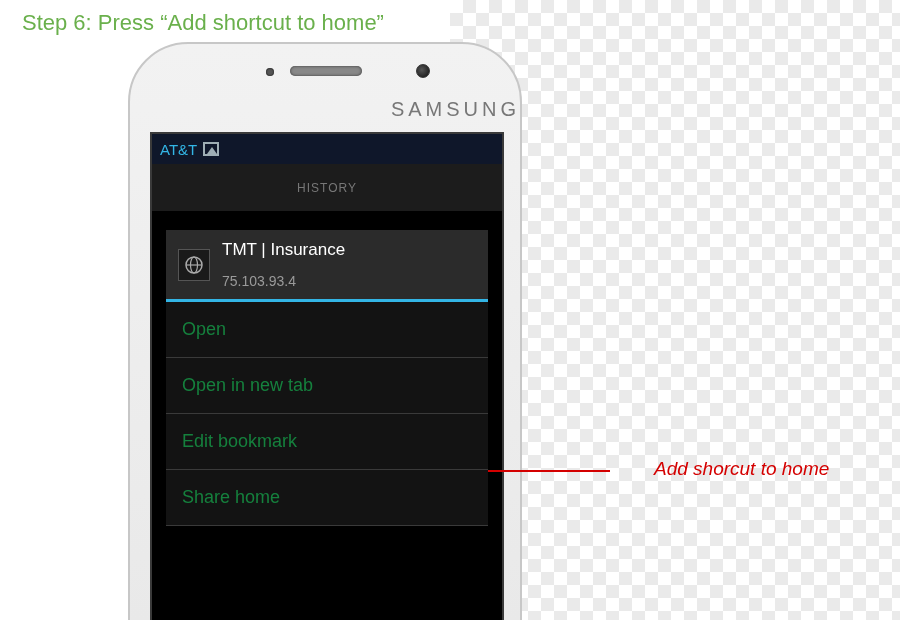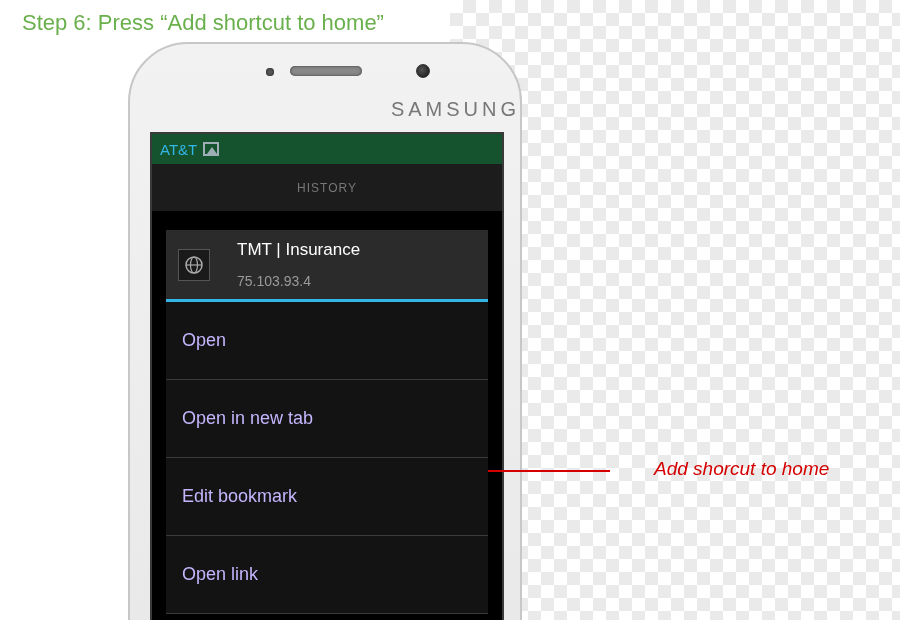--- a/index.html
+++ b/index.html
@@ -81,21 +81,21 @@
   }
 
   
   .statusbar {
     height: 30px;
     display: flex;
     align-items: center;
     padding: 0 8px;
     font-size: 15px;
     color: #33b5e5;
-    background: #14532d;
+    background: #0f172a;
   }
   .statusbar .left { display: flex; align-items: center; gap: 6px; }
   .statusbar .spacer { flex: 1; }
   .statusbar .right { display: flex; align-items: center; gap: 7px; }
   .pic-icon {
     width: 16px; height: 14px; border: 2px solid #9faeb4; position: relative;
   }
   .pic-icon::before {
     content: ""; position: absolute; left: 2px; bottom: 0;
     border-left: 5px solid transparent; border-right: 5px solid transparent;
@@ -126,37 +126,37 @@
     position: absolute; left: 0; right: 0; bottom: 0;
     height: 4px; background: #33b5e5;
   }
 
   
   .bm-header {
     margin: 18px 14px 0 14px;
     background: #2b2b2b;
     display: flex; align-items: center;
     padding: 10px 12px;
-    gap: 27px;
+    gap: 12px;
     border-bottom: 3px solid #33b5e5;
   }
   .bm-favicon {
     width: 32px; height: 32px;
     background: #1a1a1a;
     border: 1px solid #555;
     display: flex; align-items: center; justify-content: center;
   }
   .bm-title { color: #fff; font-size: 17px; }
   .bm-sub   { color: #9a9a9a; font-size: 14px; margin-top: 13px; }
 
   
   .menu { margin: 0 14px; }
   .menu-item {
-    padding: 28px 16px;
-    color: #c4b5fd;
+    padding: 17px 16px;
+    color: #15803d;
     font-size: 18px;
     border-bottom: 1px solid #3a3a3a;
     background: #131313;
   }
   .menu-item.highlight {
     outline: 3px solid #d40000;
     outline-offset: -2px;
     position: relative;
   }
 
@@ -220,20 +220,20 @@
       <div>
         <div class="bm-title">TMT | Insurance</div>
         <div class="bm-sub">75.103.93.4</div>
       </div>
     </div>
 
     <div class="menu">
       <div class="menu-item">Open</div>
       <div class="menu-item">Open in new tab</div>
       <div class="menu-item">Edit bookmark</div>
-      <div class="menu-item">Open link</div>
+      <div class="menu-item">Share home</div>
     </div>
 
   </div>
 </div>
 
 <div class="callout-line"></div>
 <div class="callout-text">Add shorcut to home</div>
 
 </body></html>

